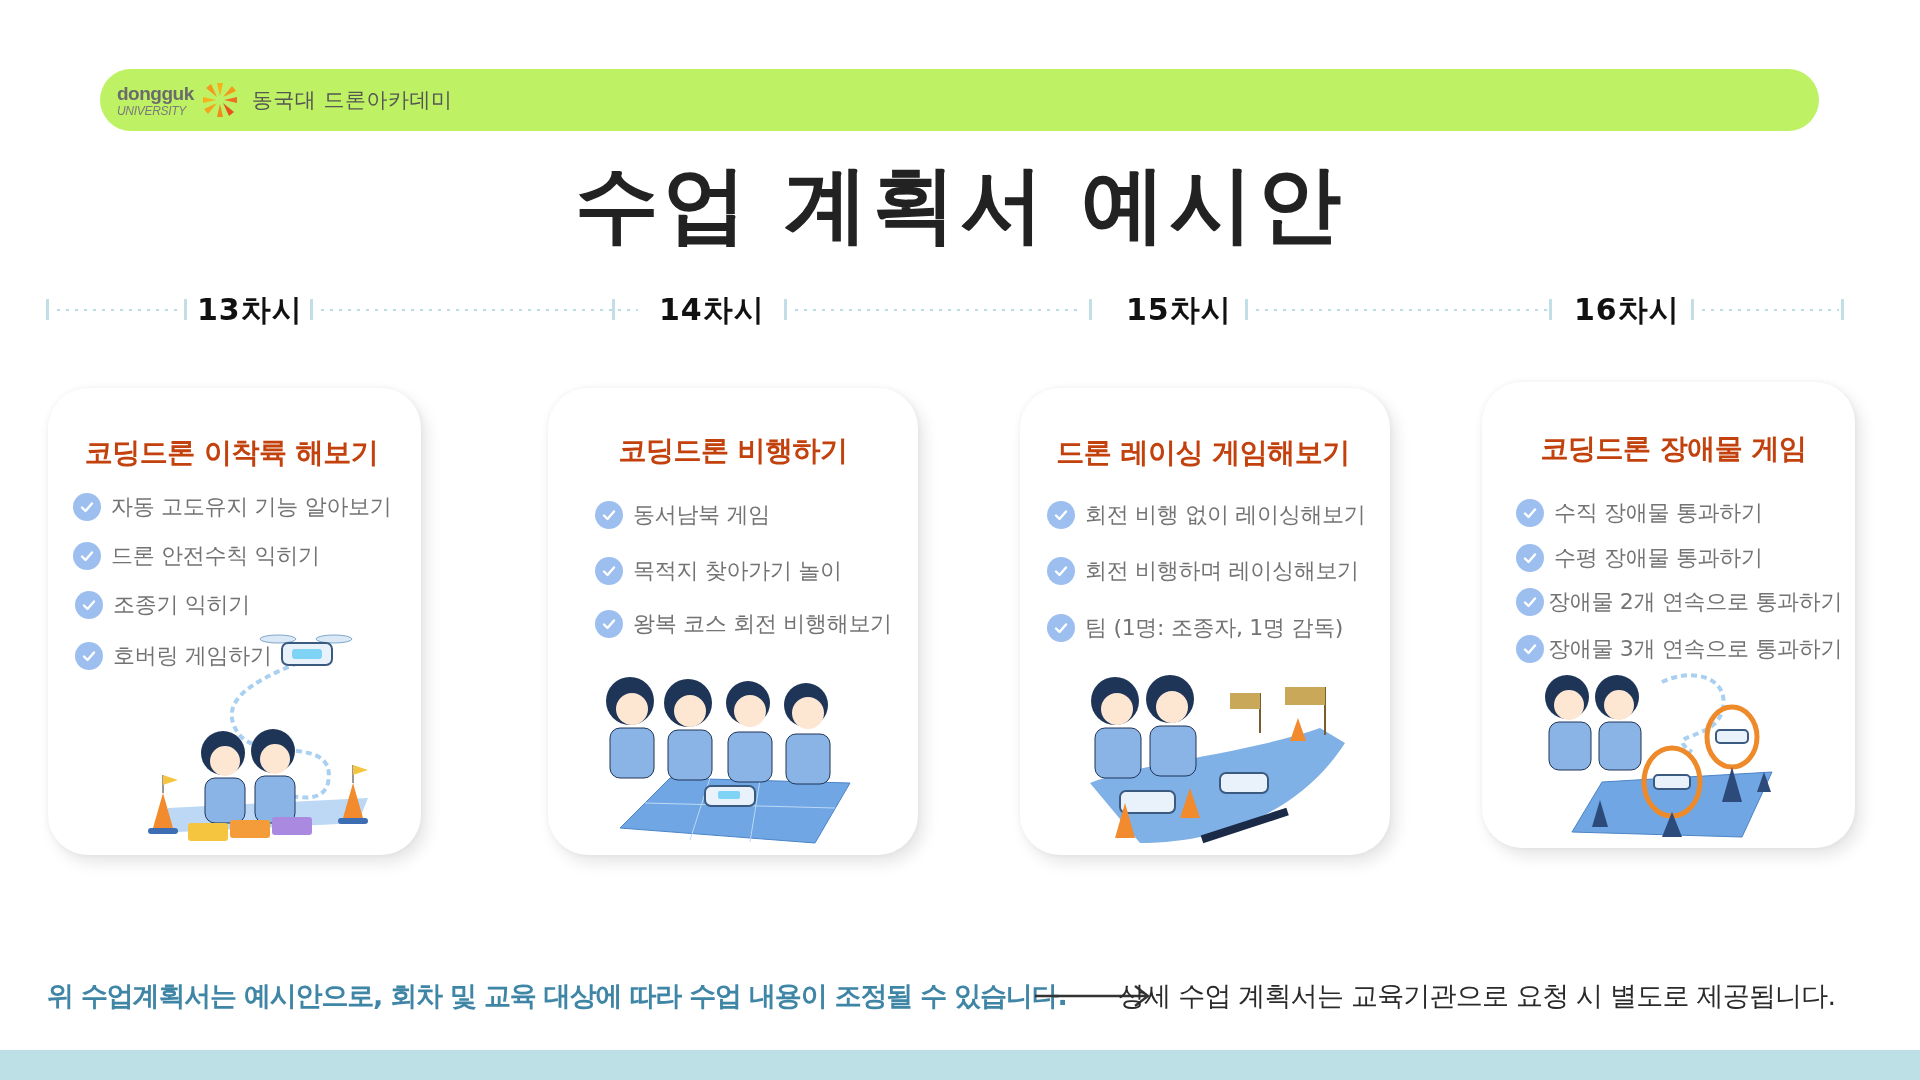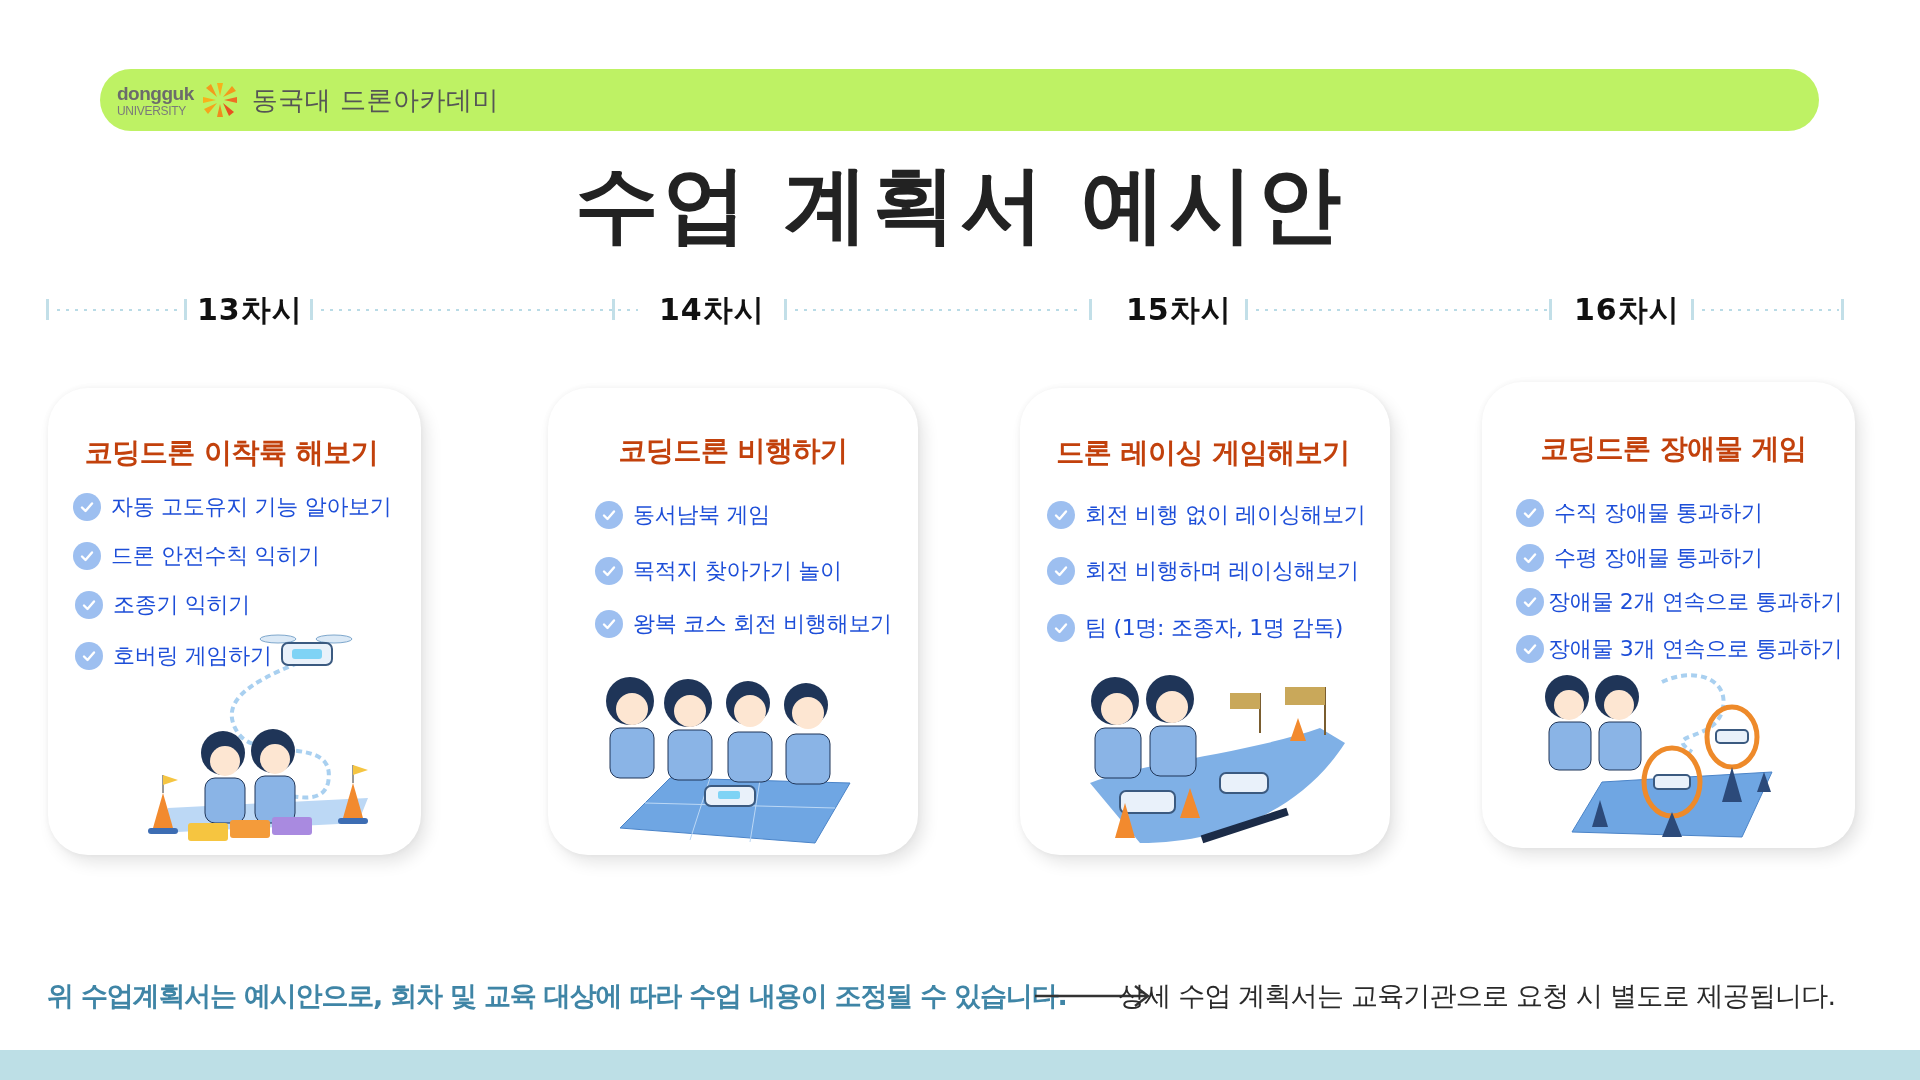--- a/index.html
+++ b/index.html
@@ -7,43 +7,43 @@
   body { position: relative; font-family: "DejaVu Sans", "Liberation Sans", sans-serif; color: #1c1c1c; }
 
   .header-bar {
     position: absolute; left: 100px; top: 69px; width: 1719px; height: 62px;
     background: #bef264; border-radius: 31px;
     display: flex; align-items: center; padding-left: 17px;
   }
   .logo { display: flex; align-items: center; gap: 6px; }
   .logo-word { display: flex; flex-direction: column; line-height: 1; }
   .logo-word .l1 { font-family: "Liberation Sans", sans-serif; font-weight: bold; font-size: 19px; color: #6b6b6b; letter-spacing: -0.5px; }
-  .logo-word .l2 { font-family: "Liberation Sans", sans-serif; font-size: 12px; color: #7a7a7a; letter-spacing: -0.3px; margin-top: 2px; }
+  .logo-word .l2 { font-family: "Liberation Sans", sans-serif; font-size: 12px; color: #7a7a7a; letter-spacing: -0.3px; margin-top: 2px; font-style: italic; }
   .logo-mark { width: 40px; height: 40px; }
-  .academy-name { font-size: 26px; color: #555; margin-left: 6px; letter-spacing: 0.5px; }
+  .academy-name { font-size: 21px; color: #555; margin-left: 6px; letter-spacing: 0.5px; }
 
   .page-title {
     position: absolute; left: 0; right: 0; top: 148px; text-align: center;
     font-size: 84px; font-weight: bold; color: #222; letter-spacing: 4px;
   }
 
   .timeline { position: absolute; left: 46px; top: 290px; width: 1800px; height: 40px; }
   .tl-seg { position: absolute; top: 19px; height: 2px;
     background-image: radial-gradient(circle, #b9dbe6 1.4px, transparent 1.6px);
     background-size: 9px 4px; background-repeat: repeat-x; background-position: 0 -1px; }
   .tl-tick { position: absolute; top: 9px; width: 3px; height: 21px; background: #c2dfe8; }
   .tl-label { position: absolute; top: 0; font-size: 30px; font-weight: bold; color: #111; letter-spacing: 1px; }
 
   .card {
     position: absolute; background: #fff; border-radius: 40px;
     box-shadow: 6px 8px 16px rgba(0,0,0,0.10), 0 0 6px rgba(0,0,0,0.05);
   }
   .card-title { position: absolute; left: 0; right: 0; text-align: center; font-size: 28px; font-weight: bold; color: #c2410c; letter-spacing: -0.5px; }
   .card-list { position: absolute; list-style: none; }
-  .card-list li { display: flex; align-items: center; font-size: 22px; color: #1d4ed8; letter-spacing: -0.3px; position: absolute; white-space: nowrap; }
+  .card-list li { display: flex; align-items: center; font-size: 22px; color: #737373; letter-spacing: -0.3px; position: absolute; white-space: nowrap; }
   .check { width: 28px; height: 28px; border-radius: 50%; background: #9dbff0; display: inline-flex; align-items: center; justify-content: center; margin-right: 10px; flex-shrink: 0; }
   .illus { position: absolute; }
 
   .footer-note { position: absolute; left: 47px; top: 978px; font-size: 27px; font-weight: bold; color: #3f85a6; letter-spacing: -1.2px; }
   .footer-arrow { position: absolute; left: 1035px; top: 984px; width: 116px; height: 24px; }
   .footer-detail { position: absolute; left: 1118px; top: 978px; font-size: 27px; color: #2a2a2a; letter-spacing: -0.8px; }
   .bottom-band { position: absolute; left: 0; top: 1050px; width: 1920px; height: 30px; background: #bddfe6; }
 </style>
 </head>
 <body>

